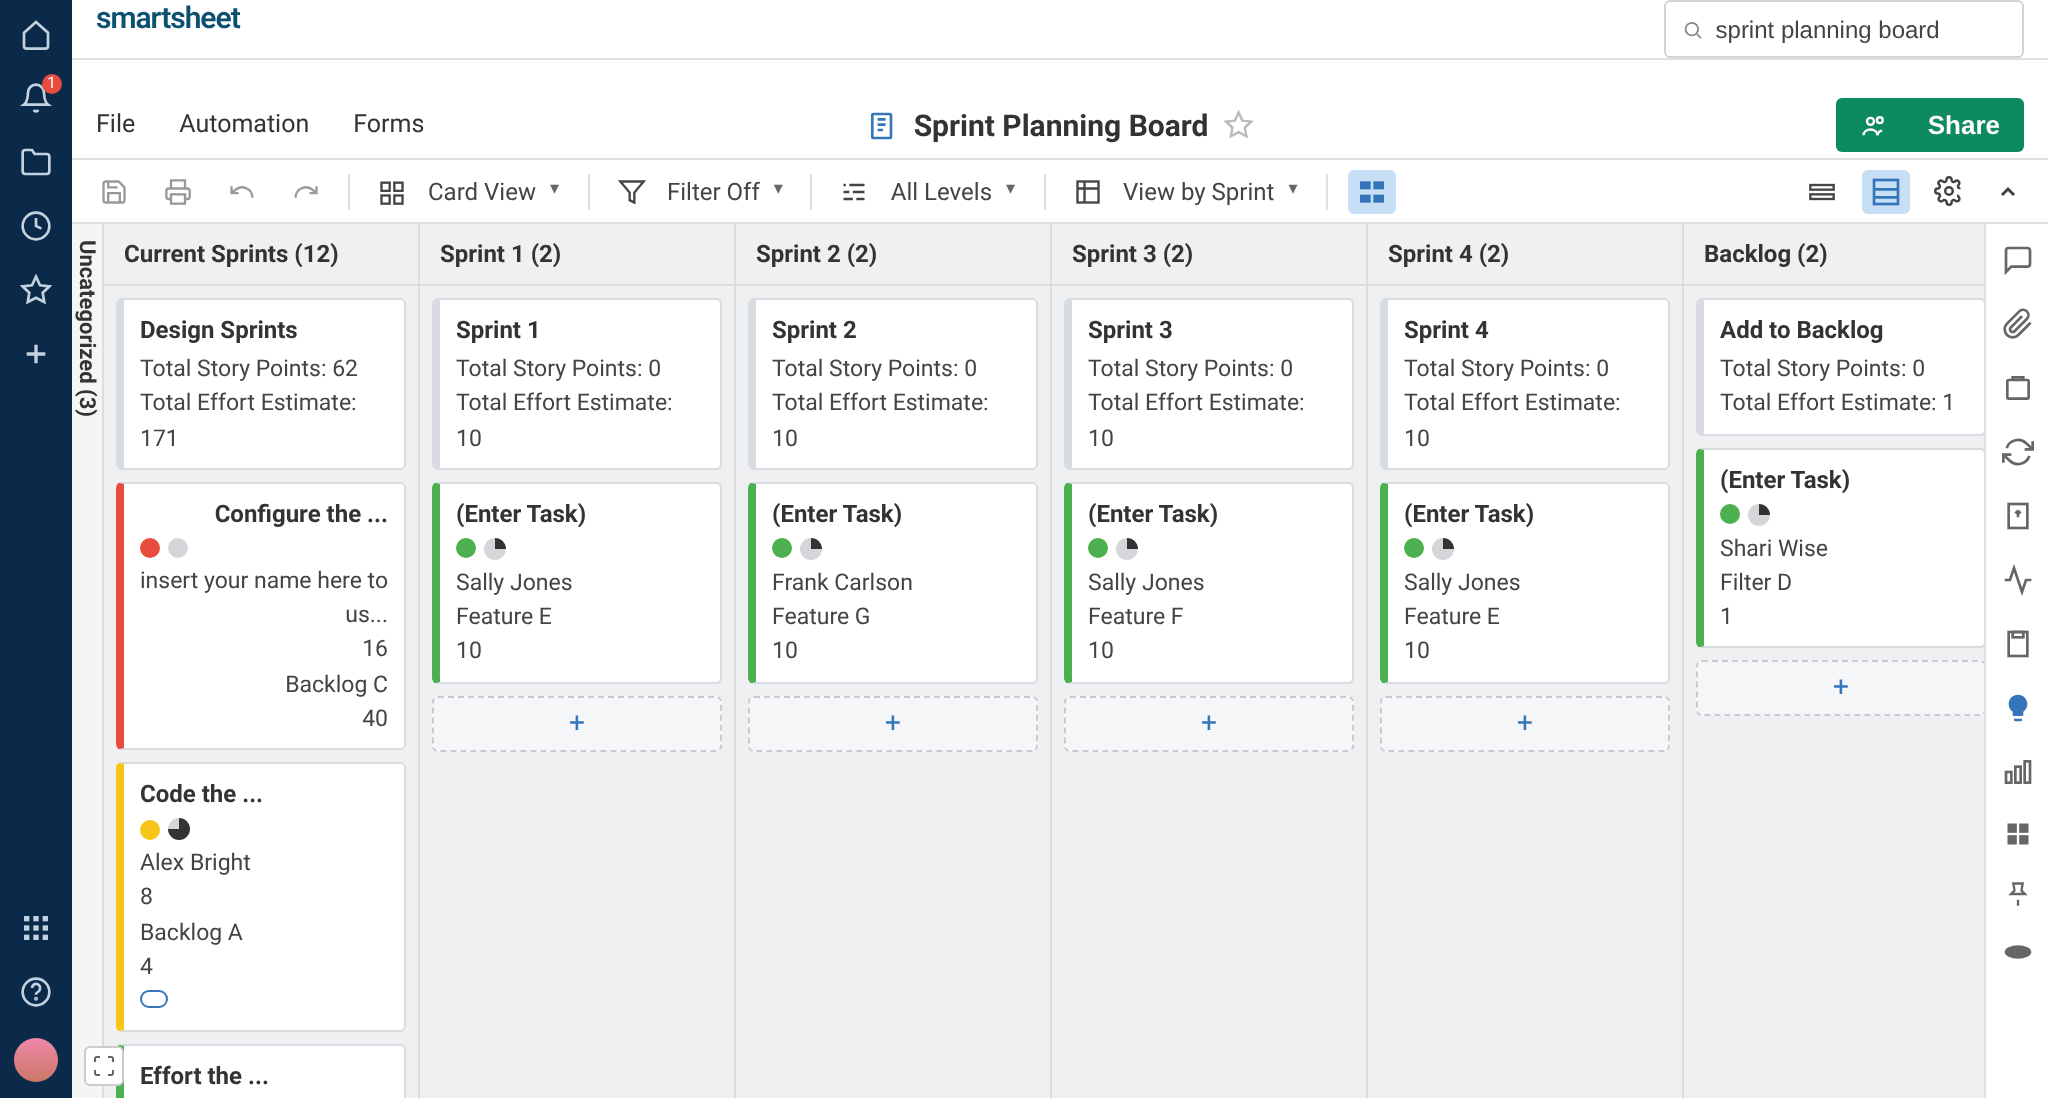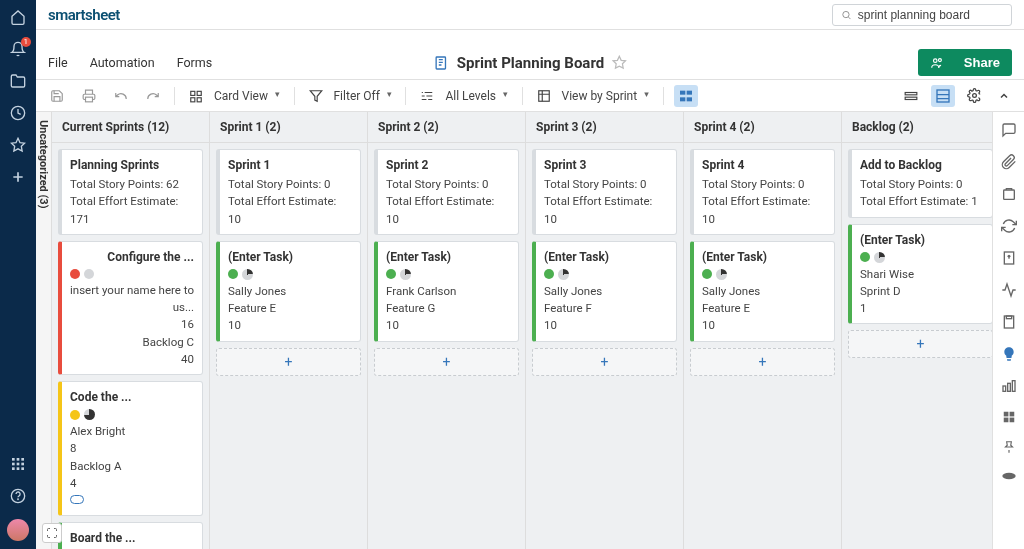--- a/index.html
+++ b/index.html
@@ -4,21 +4,21 @@
 <style>
 * { box-sizing: border-box; margin: 0; padding: 0; }
 body { font-family: -apple-system, BlinkMacSystemFont, "Segoe UI", Roboto, Arial, sans-serif; font-size: 13px; color: #333; background: #fff; overflow: hidden; }
 .app { display: flex; height: 549px; width: 1024px; }
 .left-rail { width: 36px; background: #0b2a4a; display: flex; flex-direction: column; align-items: center; padding-top: 8px; gap: 14px; color: #c4d2e0; flex-shrink: 0; }
 .left-rail .rail-icon { width: 18px; height: 18px; display: flex; align-items: center; justify-content: center; cursor: pointer; position: relative; }
 .left-rail .badge { position: absolute; top: -3px; right: -4px; background: #e84c3d; color: #fff; font-size: 8px; border-radius: 6px; padding: 0 3px; line-height: 10px; }
 .left-rail .spacer { flex: 1; }
 .left-rail .avatar { width: 22px; height: 22px; border-radius: 50%; background: linear-gradient(#e8a, #c76); margin-bottom: 8px; }
 .main { flex: 1; display: flex; flex-direction: column; min-width: 0; }
-.topbar { display: flex; align-items: center; height: 30px; padding: 0 12px; border-bottom: 1px solid #e0e0e0; }
+.topbar { display: flex; height: 30px; padding: 0 12px; border-bottom: 1px solid #e0e0e0; }
 .logo { color: #0b4f71; font-weight: 600; font-size: 15px; letter-spacing: -0.5px; }
 .search-wrap { margin-left: auto; border: 1px solid #d0d4d8; border-radius: 3px; display: flex; align-items: center; padding: 3px 8px; width: 180px; color: #666; }
 .search-wrap svg { margin-right: 6px; }
 .search-input { border: none; outline: none; font-size: 12px; width: 100%; color: #444; }
 .titlebar { display: flex; align-items: center; height: 34px; padding: 0 12px; border-bottom: 1px solid #e0e0e0; margin-top: 16px; }
 .menus { display: flex; gap: 22px; font-size: 12.5px; color: #333; }
 .title-center { position: absolute; left: 50%; transform: translateX(-50%); display: flex; align-items: center; gap: 8px; font-weight: 700; font-size: 15px; }
 .title-center .sheet-icon { color: #3576ba; }
 .star { color: #bbb; cursor: pointer; }
 .share-btn { margin-left: auto; background: #0d8a5f; color: #fff; border: none; border-radius: 3px; padding: 6px 12px; font-size: 13px; font-weight: 600; display: flex; align-items: center; gap: 20px; cursor: pointer; }
@@ -245,41 +245,41 @@
 
     <div class="board-area">
       <div class="uncat">
           <span>Uncategorized (3)</span>
         </div>
       <div class="columns" id="columns">
           <div class="col">
             <div class="col-header">Current Sprints (12)</div>
             <div class="col-body">
               <div class="card summary">
-                <div class="card-title">Planning Sprints</div>
+                <div class="card-title">Design Sprints</div>
                 <div class="line">Total Story Points: 62</div>
                 <div class="line">Total Effort Estimate: 171</div>
               </div>
               <div class="card red">
                 <div class="card-title">Configure the ...</div>
                 <div class="dots">
                   <span class="dot red"></span>
                   <span class="dot gray"></span>
                 </div>
                 <div class="line">insert your name here to us...</div>
                 <div class="line">16</div>
                 <div class="line">Backlog C</div>
                 <div class="line">40</div>
               </div>
               <div class="card yellow"><div class="card-title">Code the ...</div><div class="dots">
                   <span class="dot yellow"></span>
                   <span class="pie q3"></span>
                 </div><div class="line">Alex Bright</div><div class="line">8</div><div class="line">Backlog A</div><div class="line">4</div><span class="attach-pill"></span></div>
               <div class="card green">
-                <div class="card-title">Board the ...</div>
+                <div class="card-title">Effort the ...</div>
                 <div class="dots">
                   <span class="dot green"></span>
                   <span class="dot gray"></span>
                 </div>
                 <div class="line">Frank Carlson</div>
               </div>
             </div>
           </div>
           <div class="col">
             <div class="col-header">Sprint 1 (2)</div>
@@ -373,21 +373,21 @@
                 <div class="line">Total Story Points: 0</div>
                 <div class="line">Total Effort Estimate: 1</div>
               </div>
               <div class="card green">
                 <div class="card-title">(Enter Task)</div>
                 <div class="dots">
                   <span class="dot green"></span>
                   <span class="pie "></span>
                 </div>
                 <div class="line">Shari Wise</div>
-                <div class="line">Sprint D</div>
+                <div class="line">Filter D</div>
                 <div class="line">1</div>
               </div>
               <div class="add-card">+</div>
             </div>
           </div>
         </div>
       <div class="right-rail">
         <span class="r-icon">
             <svg width="16" height="16" viewBox="0 0 24 24" fill="none" stroke="currentColor" stroke-width="2">
               <path d="M21 15a2 2 0 0 1-2 2H7l-4 4V5a2 2 0 0 1 2-2h14a2 2 0 0 1 2 2z"></path>

